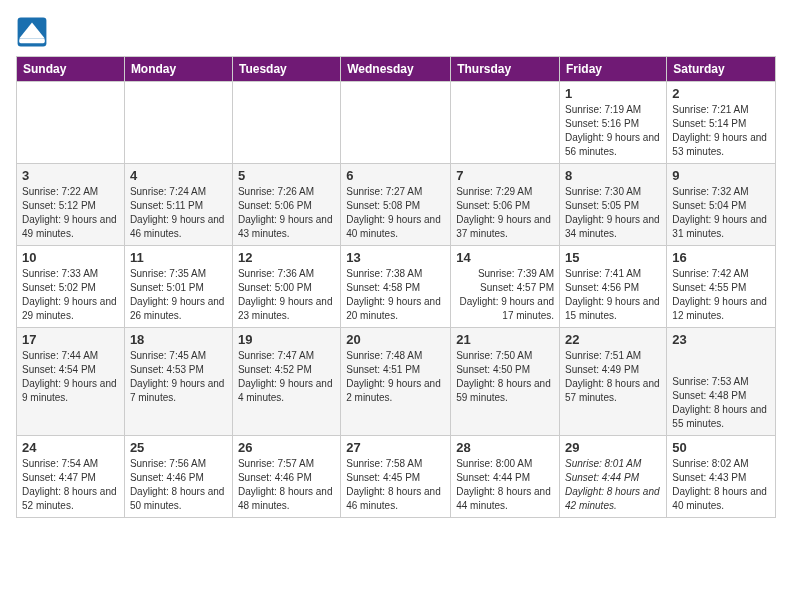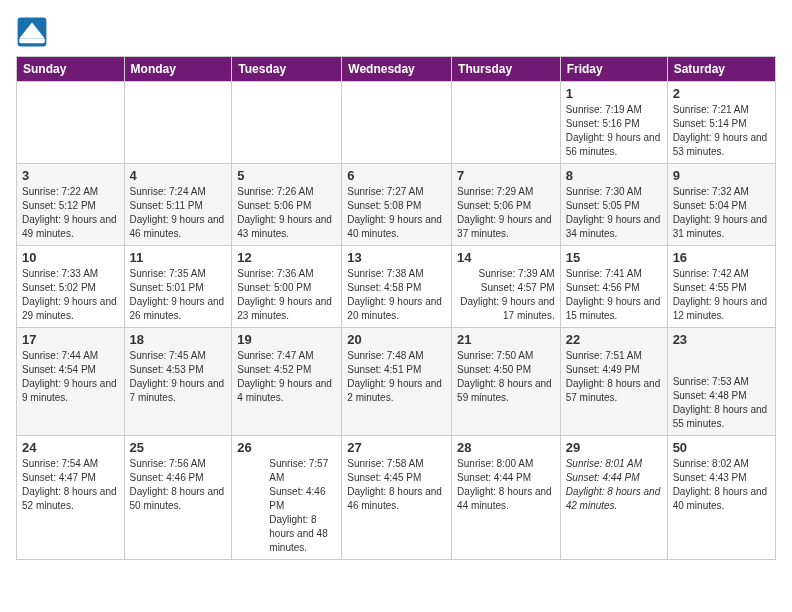--- a/index.html
+++ b/index.html
@@ -278,21 +278,21 @@
 Daylight: 8 hours and 52 minutes.</div>
         </td>
         <td>
           <div class="day-number">25</div>
           <div class="day-info" style="white-space: pre-line;">Sunrise: 7:56 AM
 Sunset: 4:46 PM
 Daylight: 8 hours and 50 minutes.</div>
         </td>
         <td>
           <div class="day-number">26</div>
-          <div class="day-info" style="white-space: pre-line; margin-left: 32px;">Sunrise: 7:57 AM
+          <div class="day-info" style="white-space: pre-line;">Sunrise: 7:57 AM
 Sunset: 4:46 PM
 Daylight: 8 hours and 48 minutes.</div>
         </td>
         <td>
           <div class="day-number">27</div>
           <div class="day-info" style="white-space: pre-line;">Sunrise: 7:58 AM
 Sunset: 4:45 PM
 Daylight: 8 hours and 46 minutes.</div>
         </td>
         <td>

